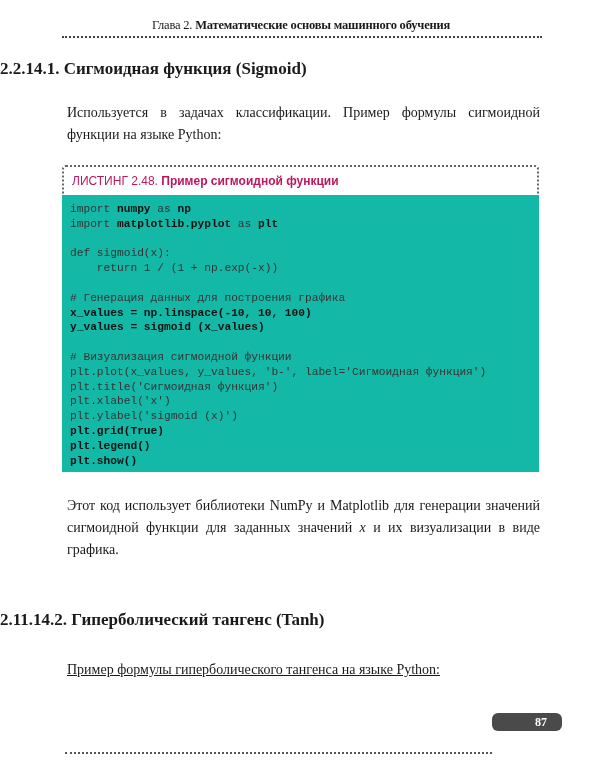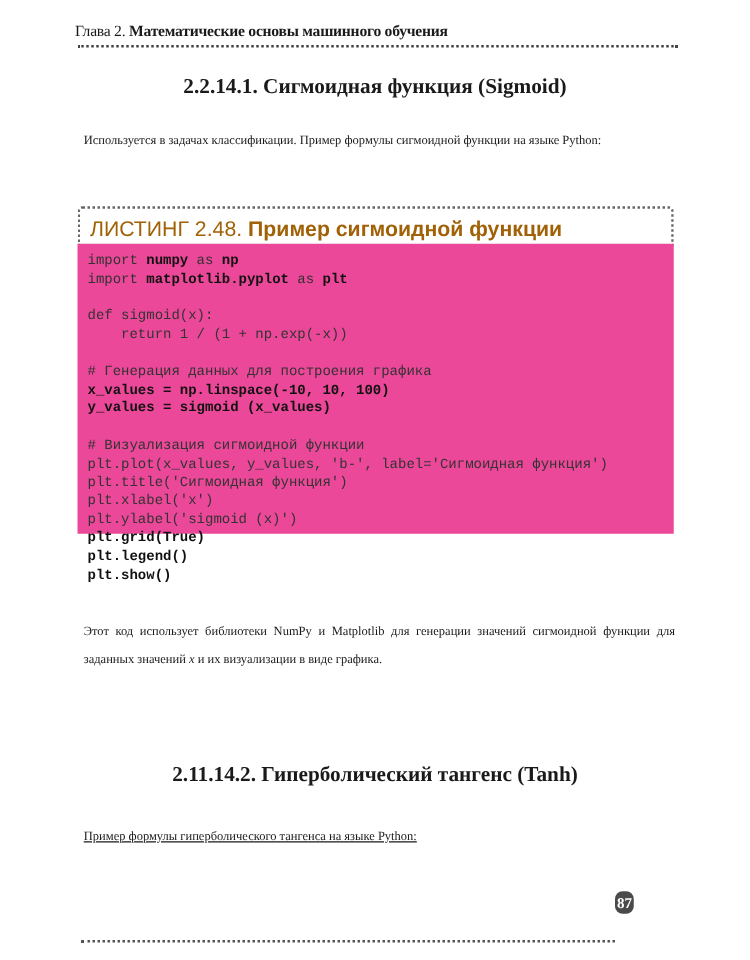--- a/index.html
+++ b/index.html
@@ -1,32 +1,32 @@
 <!DOCTYPE html>
 <html><head>
 <meta charset="utf-8">
 <style>
   html, body { margin: 0; padding: 0; background: #ffffff; }
   body { width: 600px; height: 768px; position: relative; overflow: hidden; font-family: "Liberation Serif", serif; color: #1a1a1a; }
-  .running-head { position: absolute; left: 60px; right: 58px; top: 18px; text-align: left; font-size: 12.5px; font-weight: bold; letter-spacing: -0.2px; }
+  .running-head { position: absolute; left: 60px; right: 58px; top: 18px; text-align: center; font-size: 12.5px; font-weight: bold; letter-spacing: -0.2px; }
   .running-head .chap { font-weight: normal; }
   .head-rule { position: absolute; left: 62px; right: 58px; top: 36px; border-top: 2px dotted #444; }
-  .section-title { position: absolute; left: 0; right: 0; text-align: center; font-weight: bold; font-size: 17px; }
-  .para { position: absolute; left: 67px; right: 60px; font-size: 10px; line-height: 22px; text-align: justify; }
+  .section-title { position: absolute; left: 0; right: 0; text-align: left; font-weight: bold; font-size: 17px; }
+  .para { position: absolute; left: 67px; right: 60px; font-size: 14px; line-height: 22px; text-align: justify; }
   .listing { position: absolute; left: 62px; top: 165px; width: 475px; height: 310px; }
   .listing-caption-box { position: absolute; left: 0; top: 0; width: 473px; height: 30px; border: 2px dotted #666; border-bottom: none; border-radius: 4px 4px 0 0; }
-  .listing-caption { position: absolute; left: 8px; top: 7px; font-family: "Liberation Sans", sans-serif; font-size: 17px; color: #a16207; }
+  .listing-caption { position: absolute; left: 8px; top: 7px; font-family: "Liberation Sans", sans-serif; font-size: 12px; color: #be185d; }
   .listing-caption .num { font-weight: normal; }
   .listing-caption .title { font-weight: bold; }
-  .code-area { position: absolute; left: 0; top: 30px; width: 477px; height: 232px; background: #ec4899; }
+  .code-area { position: absolute; left: 0; top: 30px; width: 477px; height: 277px; background: #14b8a6; }
   .code { position: absolute; left: 8px; top: 7px; margin: 0; font-family: "Liberation Mono", monospace; font-size: 11.2px; line-height: 14.8px; color: #333; white-space: pre; }
   .code .b { font-weight: bold; color: #111; }
   .code .blank { height: 14.8px; }
   .foot-rule { position: absolute; left: 65px; width: 427px; top: 752px; border-top: 2px dotted #555; }
-  .page-num { position: absolute; left: 492px; top: 713px; width: 15px; height: 18px; border-radius: 6px; background: #4a4a4a; color: #fff; font-weight: bold; font-size: 12px; text-align: center; line-height: 18px; }
+  .page-num { position: absolute; left: 492px; top: 713px; width: 42px; height: 18px; border-radius: 6px; background: #4a4a4a; color: #fff; font-weight: bold; font-size: 12px; text-align: center; line-height: 18px; padding-left: 28px; }
   i.var { font-style: italic; }
 </style>
 </head>
 <body>
 
 <div class="running-head">
   <span class="chap">Глава 2.</span>
   <span>Математические основы машинного обучения</span>
 </div>
 <div class="head-rule"></div>

